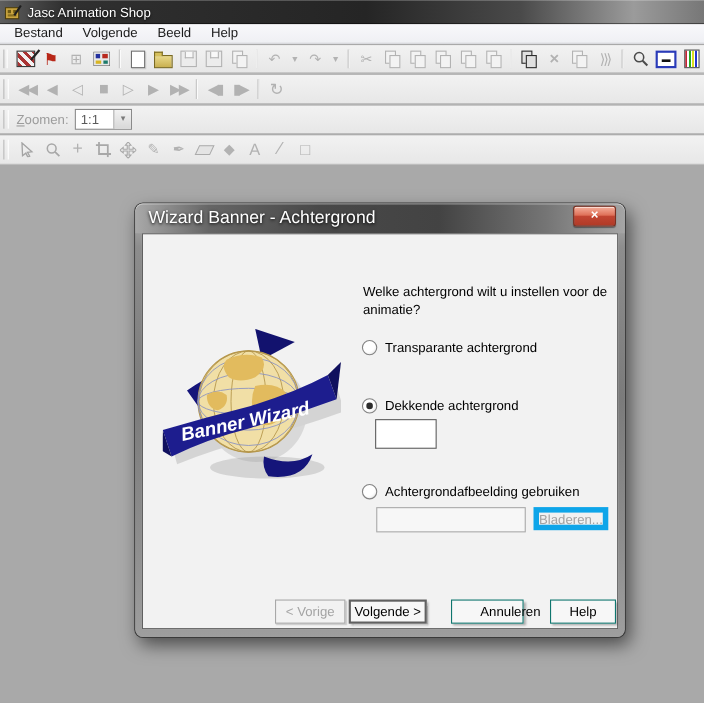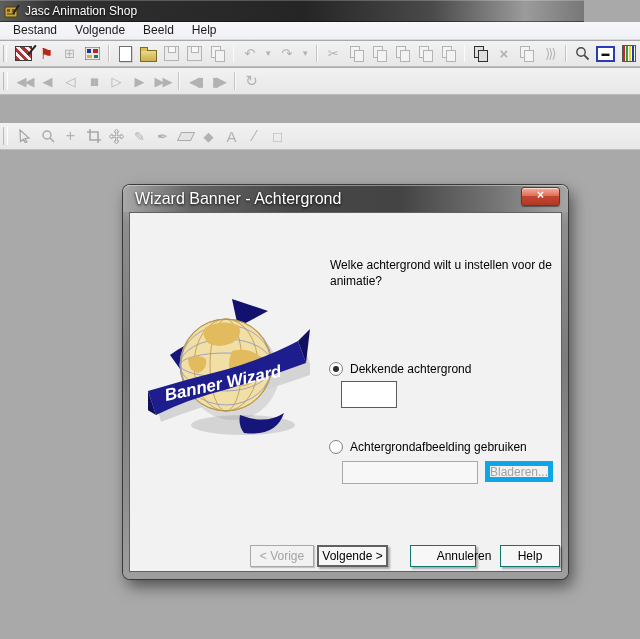--- a/index.html
+++ b/index.html
@@ -1,20 +1,20 @@
 <!DOCTYPE html>
 <html><head>
 <meta charset="utf-8">
 <style>
   html,body{margin:0;padding:0;}
   body{font-family:"Liberation Sans","DejaVu Sans",sans-serif;background:#888;}
   .screen{position:relative;width:640px;height:639px;overflow:hidden;background:#a9a9a9;}
 
   
-  .titlebar{position:absolute;left:0;top:0;width:584px;height:22px;
+  .titlebar{position:absolute;left:0;top:0;width:640px;height:22px;
     background:linear-gradient(90deg,#5e5e5e 0,#303030 9%,#252525 52%,#4a4a4a 74%,#9b9b9b 90%,#777 100%);
     box-shadow:inset 0 1px 0 rgba(255,255,255,.22), inset 0 -1px 0 rgba(0,0,0,.45);
     display:flex;align-items:center;color:#fff;}
   .titlebar .ttext{font-size:12px;margin-left:5px;text-shadow:0 1px 2px #000;}
   .app-icon{width:16px;height:16px;margin-left:4px;display:inline-block;}
 
   
   .menubar{position:absolute;left:0;top:22px;width:640px;height:18px;
     background:linear-gradient(180deg,#f8f8fb,#eff0f4);border-bottom:1px solid #d9dade;
     display:flex;align-items:center;padding-left:4px;box-sizing:border-box;}
@@ -210,20 +210,28 @@
     <span class="tbtn dis">▷</span>
     <span class="tbtn dis">▶</span>
     <span class="tbtn dis glyph2">▶▶</span>
     <span class="tsep"></span>
     <span class="tbtn dis glyph2">◀▮</span>
     <span class="tbtn dis glyph2">▮▶</span>
     <span class="tsep"></span>
     <span class="tbtn dis" style="font-size:15px;">↻</span>
   </div>
 
+  <div class="toolbar tb3">
+    <span class="grip"></span>
+    <span class="zoom-label">Zoomen:</span>
+    <span class="combo">
+      <span class="cval">1:1</span>
+      <span class="cbtn">▼</span>
+    </span>
+  </div>
 
   <div class="toolbar tb4">
     <span class="grip"></span>
     <span class="tbtn dis">
       <svg width="14" height="14" viewBox="0 0 14 14">
         <path d="M2 1 L11 9 L7 9.5 L9 13 L7.3 13.8 L5.5 10.2 L2.5 12.5 Z" fill="#ededed" stroke="#a4a4a4" stroke-width="1.2"></path>
       </svg>
     </span>
     <span class="tbtn dis">
       <svg width="14" height="14" viewBox="0 0 14 14">
@@ -286,20 +294,24 @@
             <path d="M0 92 Q40 80 80 70 Q120 58 150 42 L158 64 Q120 78 80 90 Q40 100 8 116 Z" fill="#1d1d8e"></path>
             <path d="M0 92 L8 116 L-2 110 Z" fill="#10105e"></path>
             <path d="M150 42 L162 30 L158 64 Z" fill="#10105e"></path>
             <path d="M92 116 Q118 126 136 114 Q128 138 96 134 Q90 126 92 116 Z" fill="#15157a"></path>
             <text x="18" y="102" transform="rotate(-12 18 102)" font-family="Liberation Sans, DejaVu Sans, sans-serif" font-size="17" font-weight="bold" font-style="italic" fill="#ffffff">Banner Wizard</text>
           </svg>
         </div>
 
         <div class="question">Welke achtergrond wilt u instellen voor de animatie?</div>
 
+        <div class="radio-row" style="left:199px;top:96px;">
+          <span class="radio-circle"></span>
+          <span class="radio-label">Transparante achtergrond</span>
+        </div>
 
         <div class="radio-row" style="left:199px;top:149px;">
           <span class="radio-circle sel"></span>
           <span class="radio-label">Dekkende achtergrond</span>
         </div>
 
         <div class="swatch"></div>
 
         <div class="radio-row" style="left:199px;top:227px;">
           <span class="radio-circle"></span>

